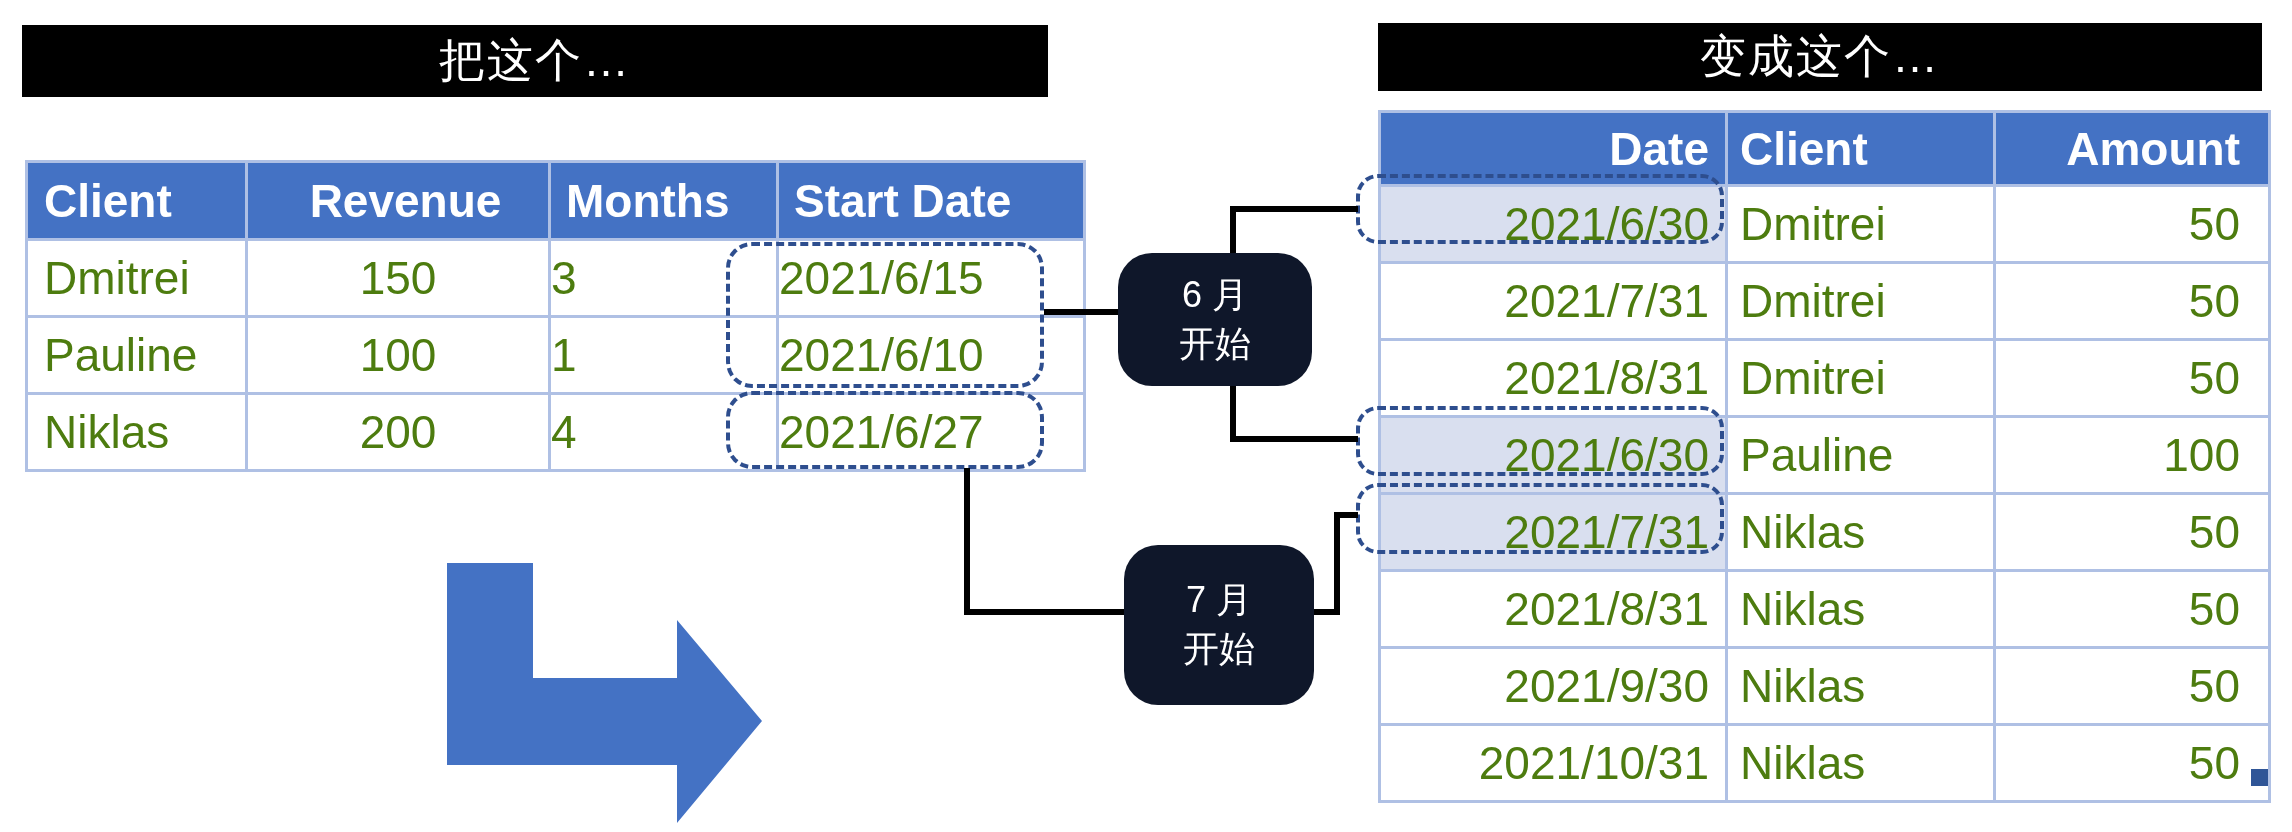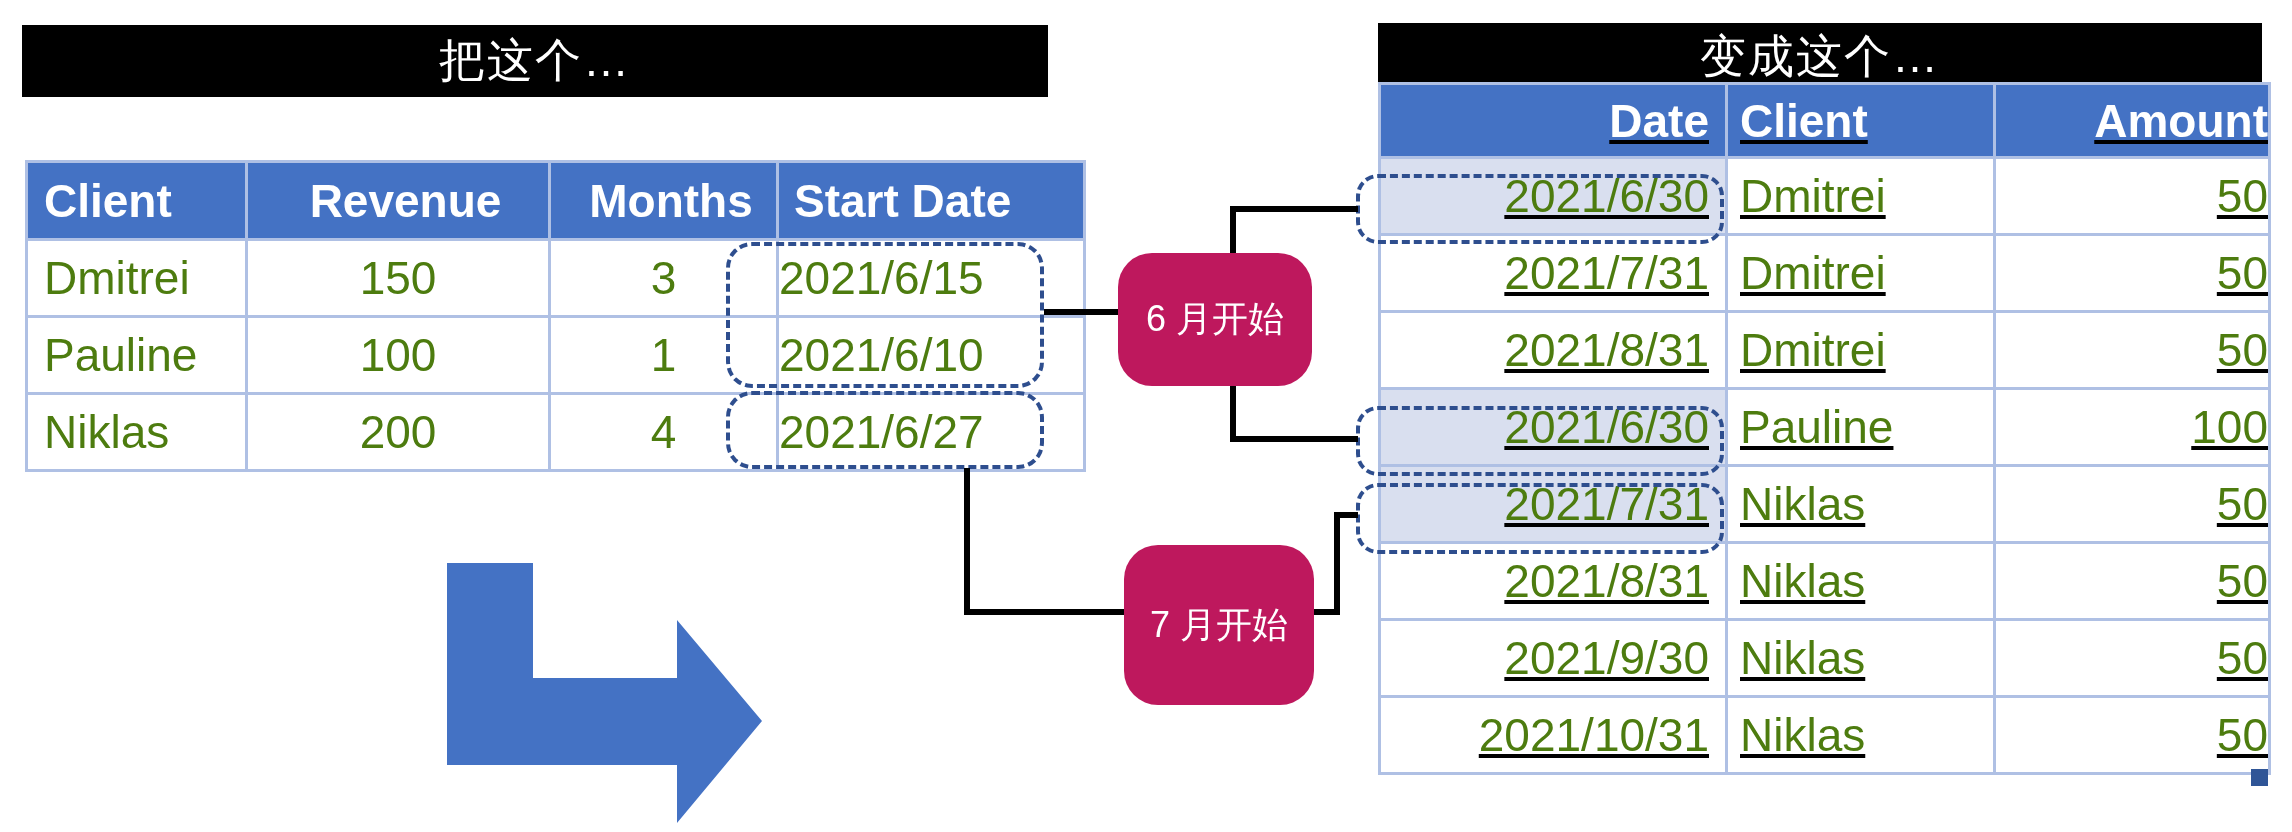--- a/index.html
+++ b/index.html
@@ -29,46 +29,46 @@
   }
   th{
     background:#4472C4;color:#fff;font-weight:bold;
     text-align:left;padding-left:15px;
   }
   #table-left{position:absolute;left:25px;top:160px;}
   #table-left th{height:78px;}
   #table-left td{height:77px;background:#fff;}
   #table-left .c0{width:220px;text-align:left;padding-left:16px;}
   #table-left .c1{width:303px;text-align:center;}
-  #table-left .c2{width:228px;text-align:center;}
+  #table-left .c2{width:228px;}
   #table-left .c3{width:307px;text-align:left;}
 
-  #table-right{position:absolute;left:1378px;top:82px;text-decoration:underline;}
+  #table-right{position:absolute;left:1378px;top:110px;}
   #table-right th{height:74px;padding-left:10px;}
   #table-right td{height:77px;background:#fff;}
   #table-right .c0{width:347px;text-align:right;padding-right:16px;}
   #table-right .c1{width:268px;text-align:left;padding-left:12px;}
-  #table-right .c2{width:275px;text-align:right;padding-right:0;}
+  #table-right .c2{width:275px;text-align:right;padding-right:28px;}
   #table-right td.hl{background:#D9DFEF;}
 
   
   .dashrect{
     position:absolute;border:4px dashed #2E4E8E;border-radius:26px;
     box-sizing:border-box;pointer-events:none;background:transparent;
   }
   #dash-left-a{left:726px;top:242px;width:318px;height:146px;}
   #dash-left-b{left:726px;top:391px;width:318px;height:78px;}
   #dash-r1{left:1356px;top:174px;width:368px;height:70px;border-radius:22px;}
   #dash-r4{left:1356px;top:406px;width:368px;height:70px;border-radius:22px;}
   #dash-r5{left:1356px;top:483px;width:368px;height:71px;border-radius:22px;}
 
   
   .callout{
-    position:absolute;background:#be185d;color:#fff;border-radius:34px;
-    display:flex;align-items:center;justify-content:center;
+    position:absolute;background:#0f172a;color:#fff;border-radius:34px;
+    display:flex;flex-direction:column;align-items:center;justify-content:center;
     font-size:36px;line-height:1.35;text-align:center;
   }
   #callout-june{left:1118px;top:253px;width:194px;height:133px;}
   #callout-july{left:1124px;top:545px;width:190px;height:160px;}
 
   
   .conn{position:absolute;background:#000;}
 
   
   #arrow-svg{position:absolute;left:447px;top:563px;}

